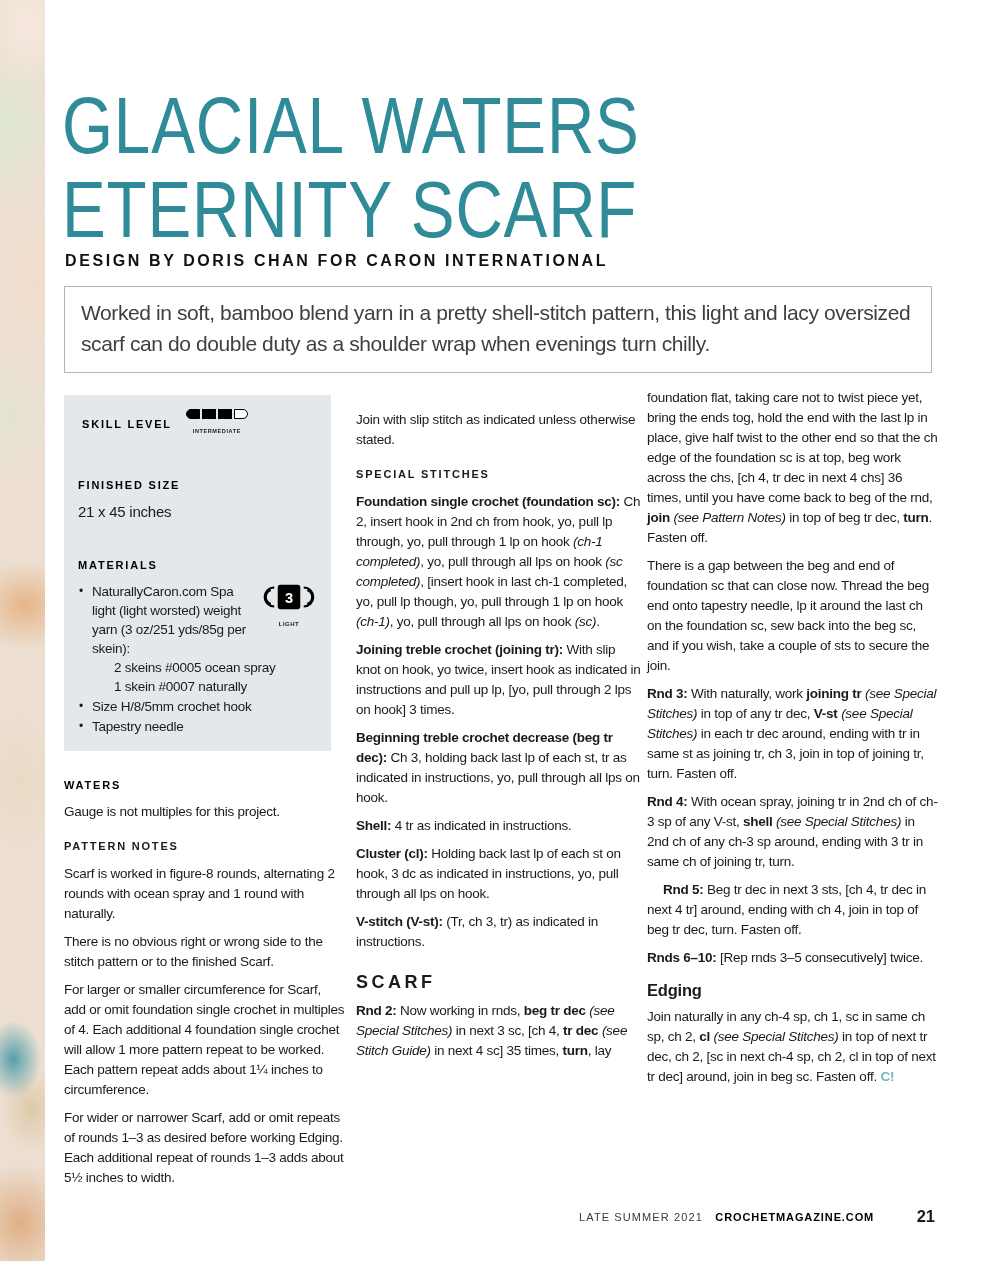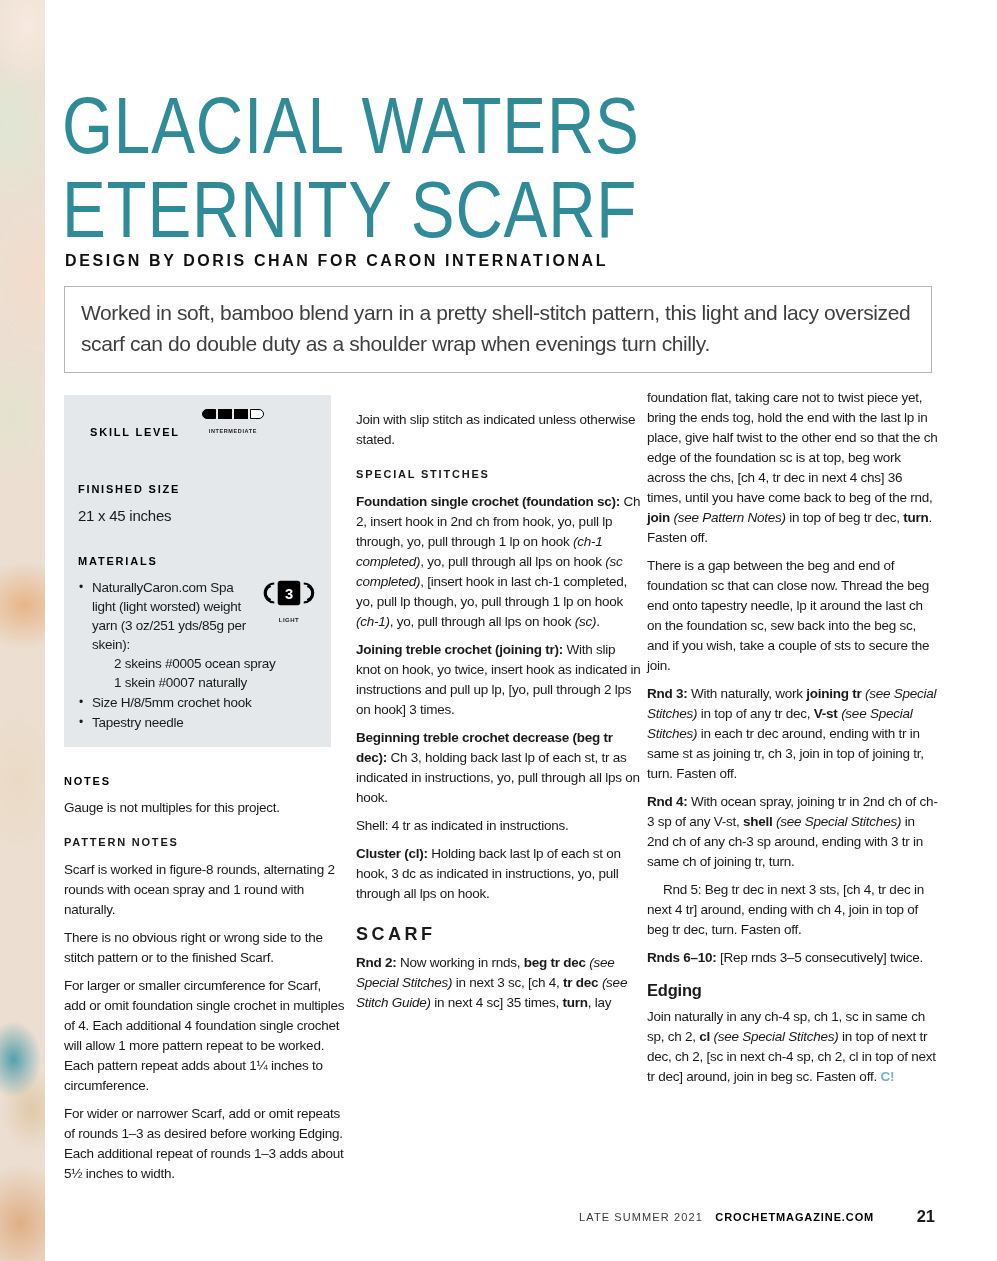--- a/index.html
+++ b/index.html
@@ -50,21 +50,21 @@
   }
   .skill-row{display:flex;align-items:flex-start;gap:10px;}
   .skill-meter{display:inline-block;position:relative;top:-1px;}
   .meter-segs{display:flex;gap:2px;}
   .seg{width:14px;height:10px;background:#fff;border:1.5px solid #000;box-sizing:border-box;}
   .seg.filled{background:#000;}
   .seg:first-child{border-radius:6px 0 0 6px;}
   .seg:last-child{border-radius:0 6px 6px 0;}
   .meter-name{font-size:5.5px;font-weight:700;letter-spacing:0.6px;text-align:center;margin-top:2px;}
   .finished-size-value{font-size:15px;margin:2px 0 0 0;}
-  .gap-md{margin-top:25px;}
+  .gap-md{margin-top:33px;}
   .mat-list{margin:2px 0 0 0;padding:0;list-style:none;}
   .mat-list li{position:relative;padding-left:14px;margin:0 0 1px 0;line-height:19px;}
   .mat-list li::before{content:"•";position:absolute;left:1px;top:0;font-size:12px;}
   .mat-sub{margin-left:22px;}
   .yarn-icon{float:right;width:56px;text-align:center;margin:2px 0 4px 6px;}
   .yarn-icon .yw-label{font-size:6px;font-weight:700;letter-spacing:0.5px;margin-top:0px;}
   .para{margin:0 0 8px 0;}
   .para:last-child{margin-bottom:0;}
   .col-sec-label{font-size:11px;font-weight:700;letter-spacing:1.8px;margin:14px 0 8px 0;}
   .scarf-header{font-size:18px;font-weight:700;letter-spacing:3.5px;margin:20px 0 9px 0;}
@@ -88,21 +88,21 @@
 
 <div class="byline">DESIGN BY DORIS CHAN FOR CARON INTERNATIONAL</div>
 
 <div class="intro-box">
   <span>Worked in soft, bamboo blend yarn in a pretty shell-stitch pattern, this light and lacy oversized scarf can do double duty as a shoulder wrap when evenings turn chilly.</span>
 </div>
 
 <div class="col" id="col1">
   <div class="info-box">
     <div class="skill-row">
-      <div class="sec-label" style="margin:12px">SKILL LEVEL</div>
+      <div class="sec-label" style="margin:4px">SKILL LEVEL</div>
       <div class="skill-meter">
         <div class="meter-segs">
             <span class="seg filled"></span>
             <span class="seg filled"></span>
             <span class="seg filled"></span>
             <span class="seg"></span>
           </div>
         <div class="meter-name">INTERMEDIATE</div>
       </div>
     </div>
@@ -126,50 +126,51 @@
         </span>
         <span>NaturallyCaron.com Spa light (light worsted) weight yarn (3 oz/251 yds/85g per skein):</span>
         <div class="mat-sub">2 skeins #0005 ocean spray</div>
         <div class="mat-sub">1 skein #0007 naturally</div>
       </li>
       <li>Size H/8/5mm crochet hook</li>
       <li>Tapestry needle</li>
     </ul>
   </div>
 
-  <div class="sec-label">NOTES</div>
+  <div class="sec-label">WATERS</div>
   <p class="para">Gauge is not multiples for this project.</p>
 
   <div class="col-sec-label">PATTERN NOTES</div>
   <p class="para">Scarf is worked in figure-8 rounds, alternating 2 rounds with ocean spray and 1 round with naturally.</p>
   <p class="para">There is no obvious right or wrong side to the stitch pattern or to the finished Scarf.</p>
   <p class="para">For larger or smaller circumference for Scarf, add or omit foundation single crochet in multiples of 4. Each additional 4 foundation single crochet will allow 1 more pattern repeat to be worked. Each pattern repeat adds about 1¼ inches to circumference.</p>
   <p class="para">For wider or narrower Scarf, add or omit repeats of rounds 1–3 as desired before working Edging. Each additional repeat of rounds 1–3 adds about 5½ inches to width.</p>
 </div>
 
 <div class="col" id="col2">
   <p class="para">Join with slip stitch as indicated unless otherwise stated.</p>
 
   <div class="col-sec-label">SPECIAL STITCHES</div>
   <p class="para"><span style="font-weight: 700;">Foundation single crochet (foundation sc): </span><span>Ch 2, insert hook in 2nd ch from hook, yo, pull lp through, yo, pull through 1 lp on hook </span><span style="font-style: italic;">(ch-1 completed)</span><span>, yo, pull through all lps on hook </span><span style="font-style: italic;">(sc completed)</span><span>, [insert hook in last ch-1 completed, yo, pull lp though, yo, pull through 1 lp on hook </span><span style="font-style: italic;">(ch-1)</span><span>, yo, pull through all lps on hook </span><span style="font-style: italic;">(sc)</span><span>.</span></p>
   <p class="para"><span style="font-weight: 700;">Joining treble crochet (joining tr): </span><span>With slip knot on hook, yo twice, insert hook as indicated in instructions and pull up lp, [yo, pull through 2 lps on hook] 3 times.</span></p>
   <p class="para"><span style="font-weight: 700;">Beginning treble crochet decrease (beg tr dec): </span><span>Ch 3, holding back last lp of each st, tr as indicated in instructions, yo, pull through all lps on hook.</span></p>
-  <p class="para"><span style="font-weight: 400;">Shell: </span><span>4 tr as indicated in instructions.</span></p>
+  <p class="para"><span style="font-weight: 700;">Shell: </span><span>4 tr as indicated in instructions.</span></p>
   <p class="para"><span style="font-weight: 700;">Cluster (cl): </span><span>Holding back last lp of each st on hook, 3 dc as indicated in instructions, yo, pull through all lps on hook.</span></p>
+  <p class="para"><span style="font-weight: 700;">V-stitch (V-st): </span><span>(Tr, ch 3, tr) as indicated in instructions.</span></p>
 
   <div class="scarf-header">SCARF</div>
   <p class="para"><span style="font-weight: 700;">Rnd 2: </span><span>Now working in rnds, </span><span style="font-weight: 700;">beg tr dec </span><span style="font-style: italic;">(see Special Stitches)</span><span> in next 3 sc, [ch 4, </span><span style="font-weight: 700;">tr dec </span><span style="font-style: italic;">(see Stitch Guide)</span><span> in next 4 sc] 35 times, </span><span style="font-weight: 700;">turn</span><span>, lay</span></p>
 </div>
 
 <div class="col" id="col3">
   <p class="para"><span>foundation flat, taking care not to twist piece yet, bring the ends tog, hold the end with the last lp in place, give half twist to the other end so that the ch edge of the foundation sc is at top, beg work across the chs, [ch 4, tr dec in next 4 chs] 36 times, until you have come back to beg of the rnd, </span><span style="font-weight: 700;">join </span><span style="font-style: italic;">(see Pattern Notes)</span><span> in top of beg tr dec, </span><span style="font-weight: 700;">turn</span><span>. Fasten off.</span></p>
   <p class="para"><span>There is a gap between the beg and end of foundation sc that can close now. Thread the beg end onto tapestry needle, lp it around the last ch on the foundation sc, sew back into the beg sc, and if you wish, take a couple of sts to secure the join.</span></p>
   <p class="para"><span style="font-weight: 700;">Rnd 3: </span><span>With naturally, work </span><span style="font-weight: 700;">joining tr </span><span style="font-style: italic;">(see Special Stitches)</span><span> in top of any tr dec, </span><span style="font-weight: 700;">V-st </span><span style="font-style: italic;">(see Special Stitches)</span><span> in each tr dec around, ending with tr in same st as joining tr, ch 3, join in top of joining tr, turn. Fasten off.</span></p>
   <p class="para"><span style="font-weight: 700;">Rnd 4: </span><span>With ocean spray, joining tr in 2nd ch of ch-3 sp of any V-st, </span><span style="font-weight: 700;">shell </span><span style="font-style: italic;">(see Special Stitches)</span><span> in 2nd ch of any ch-3 sp around, ending with 3 tr in same ch of joining tr, turn.</span></p>
-  <p class="para"><span style="font-weight: 400; padding-left: 16px;">Rnd 5: </span><span>Beg tr dec in next 3 sts, [ch 4, tr dec in next 4 tr] around, ending with ch 4, join in top of beg tr dec, turn. Fasten off.</span></p>
+  <p class="para"><span style="font-weight: 700; padding-left: 16px;">Rnd 5: </span><span>Beg tr dec in next 3 sts, [ch 4, tr dec in next 4 tr] around, ending with ch 4, join in top of beg tr dec, turn. Fasten off.</span></p>
   <p class="para"><span style="font-weight: 700;">Rnds 6–10: </span><span>[Rep rnds 3–5 consecutively] twice.</span></p>
 
   <div class="edging-header">Edging</div>
   <p class="para"><span>Join naturally in any ch-4 sp, ch 1, sc in same ch sp, ch 2, </span><span style="font-weight: 700;">cl </span><span style="font-style: italic;">(see Special Stitches)</span><span> in top of next tr dec, ch 2, [sc in next ch-4 sp, ch 2, cl in top of next tr dec] around, join in beg sc. Fasten off. </span><span style="font-weight: 700; color: rgb(116, 180, 188);">C!</span></p>
 </div>
 
 <div class="footer">
   <span class="issue">LATE SUMMER 2021</span>
   <span class="site">CROCHETMAGAZINE.COM</span>
   <span class="pagenum">21</span>

